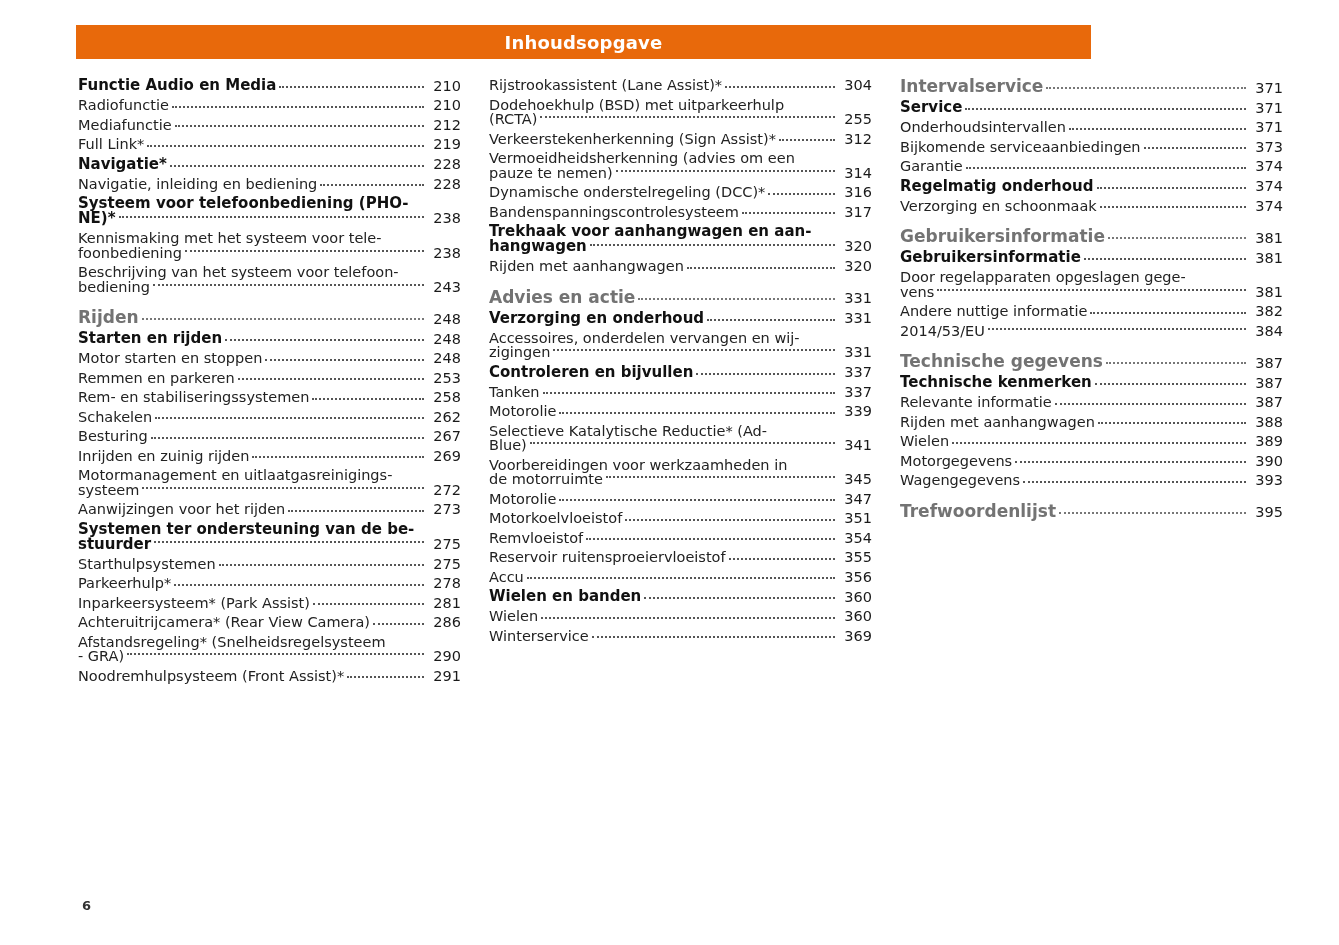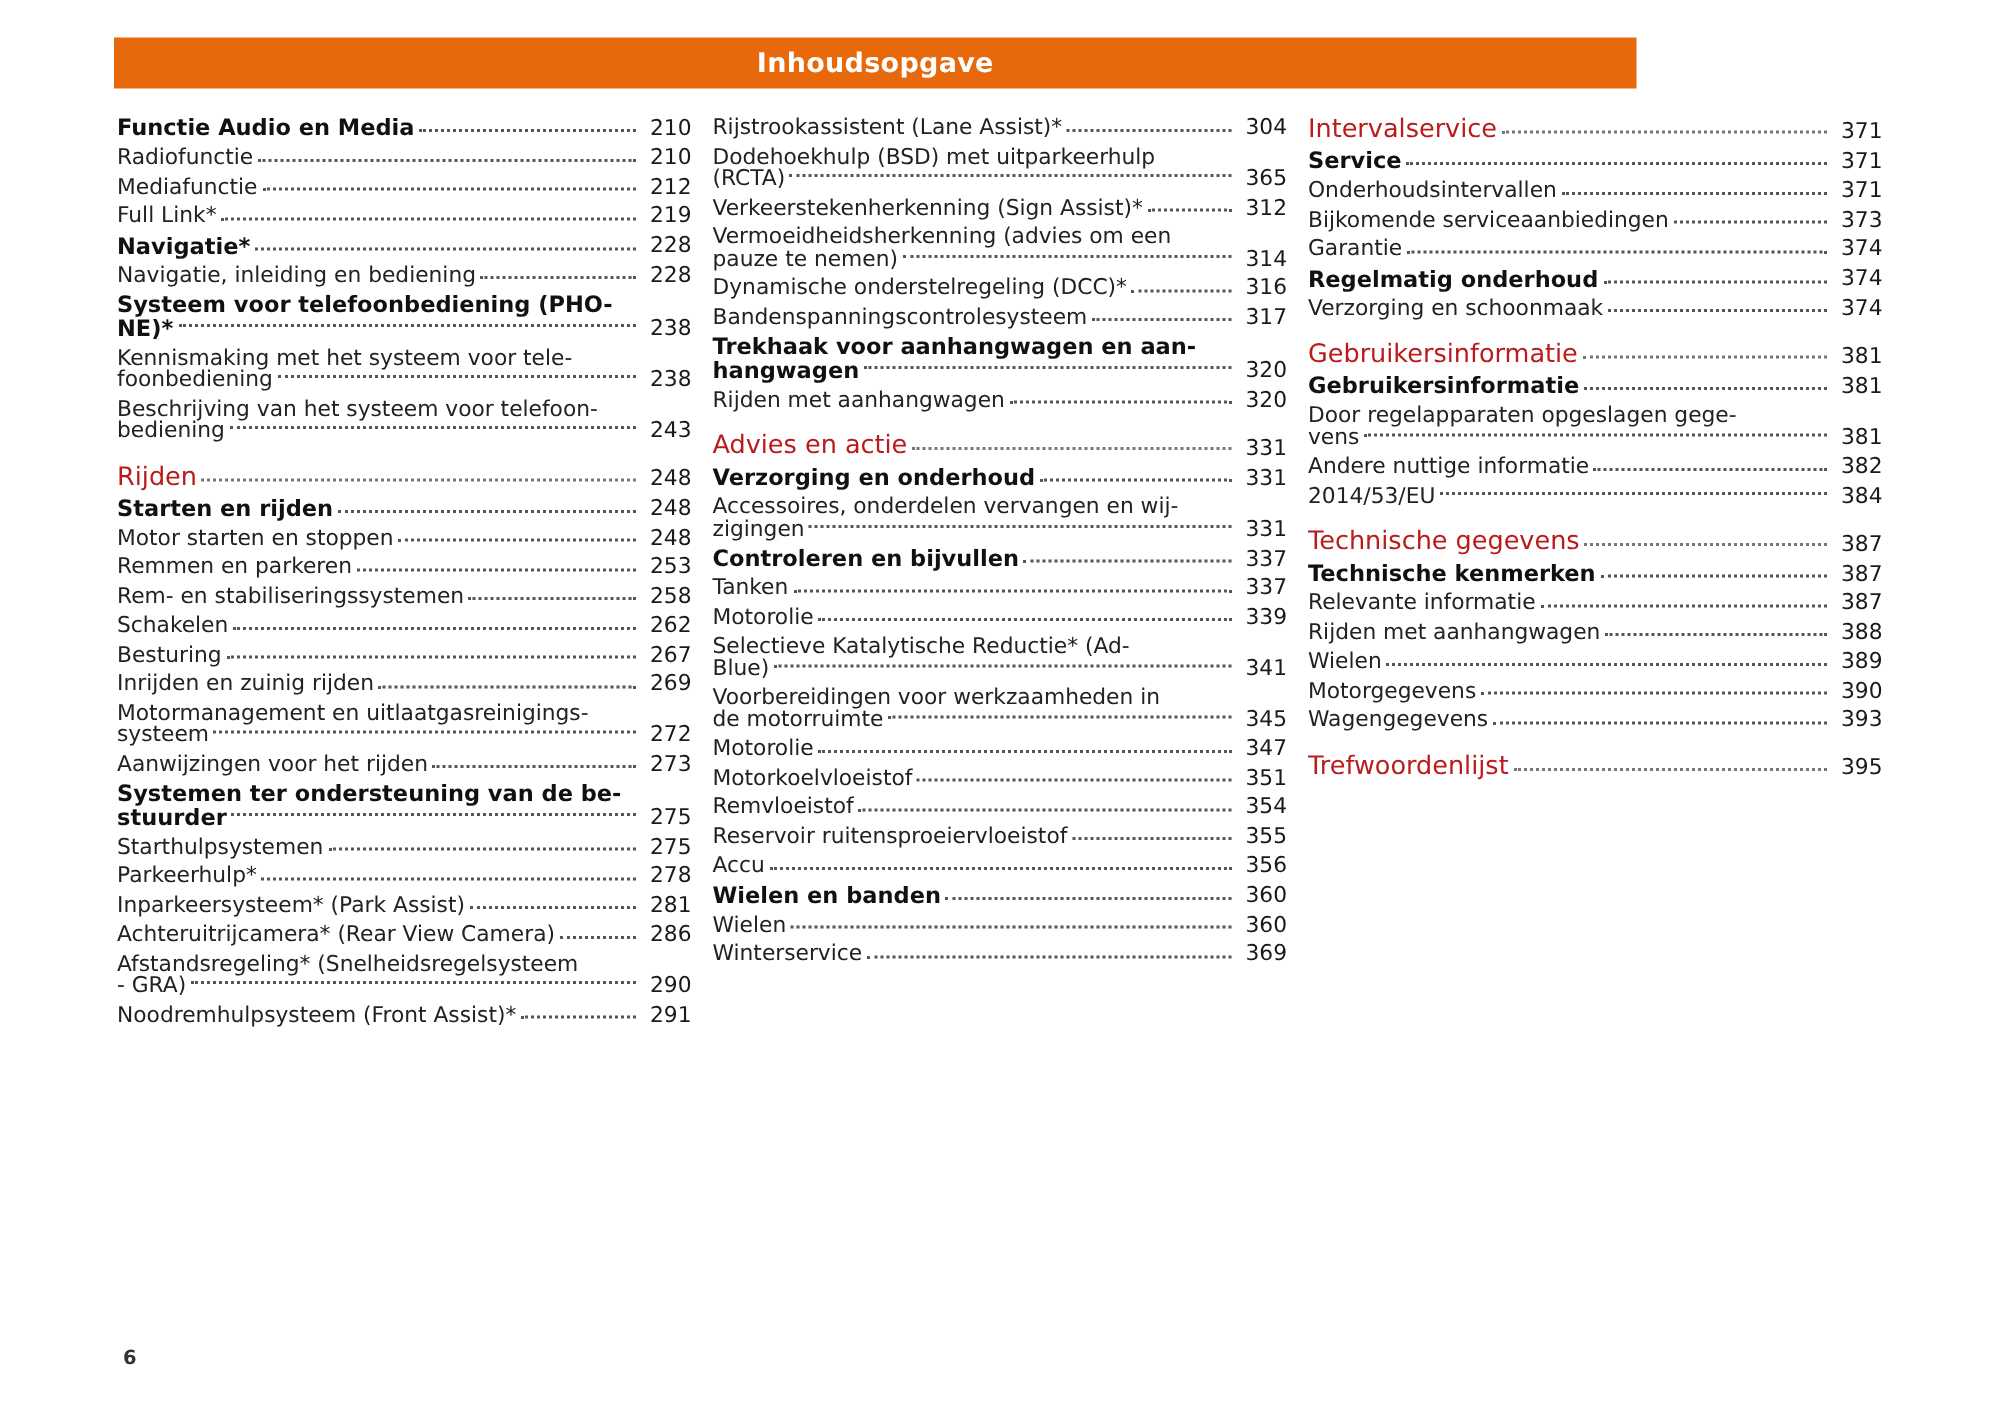--- a/index.html
+++ b/index.html
@@ -37,21 +37,21 @@
     font-size: 18px;
     font-weight: bold;
     letter-spacing: 0.2px;
   }
   .columns {
     position: absolute;
     left: 28px;
     top: 68px;
     width: 1211px;
     display: flex;
-    gap: 14px;
+    gap: 28px;
   }
   .col {
     width: 383px;
     font-size: 14.5px;
     line-height: 1.0;
   }
   .entry {
     display: flex;
     align-items: flex-end;
     margin-bottom: 5px;
@@ -66,23 +66,23 @@
     min-width: 8px;
     height: 1px;
   }
   .pageno {
     flex: 0 0 auto;
     width: 34px;
     text-align: right;
     font-size: 14.5px;
   }
   .lvl0 .label {
-    color: #b91c1c;
+    color: #737373;
     font-size: 17px;
-    font-weight: normal;
+    font-weight: bold;
   }
   .lvl0 .dots { border-bottom-color: #777; margin-bottom: 6px; }
   .lvl1 .label {
     font-weight: bold;
     color: #111;
     font-size: 15px;
   }
   .lvl2 .label {
     color: #222;
     font-weight: normal;
@@ -268,21 +268,21 @@
         <div class="entry lvl2">
           <span class="label">Rijstrookassistent (Lane Assist)*</span>
           <span class="dots"></span>
           <span class="pageno">304</span>
         </div>
         <div class="entry lvl2 multiline">
           <div class="firstpart"><span class="label">Dodehoekhulp (BSD) met uitparkeerhulp</span></div>
           <div class="wrapline">
             <span class="label">(RCTA)</span>
             <span class="dots"></span>
-            <span class="pageno">365</span>
+            <span class="pageno">255</span>
           </div>
         </div>
         <div class="entry lvl2">
           <span class="label">Verkeerstekenherkenning (Sign Assist)*</span>
           <span class="dots"></span>
           <span class="pageno">312</span>
         </div>
         <div class="entry lvl2 multiline">
           <div class="firstpart"><span class="label">Vermoeidheidsherkenning (advies om een</span></div>
           <div class="wrapline">

